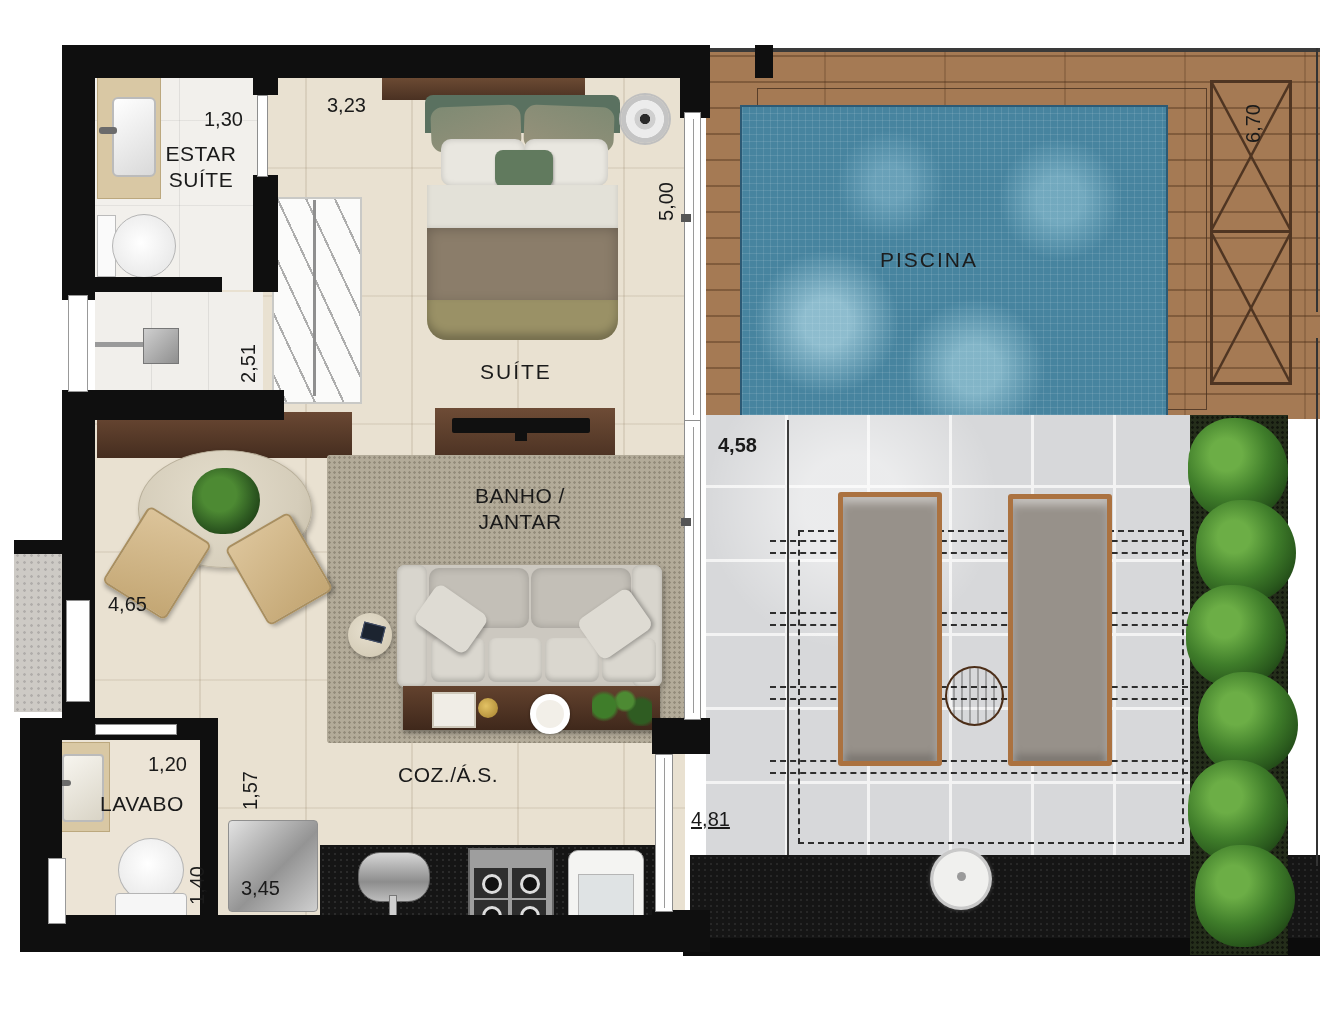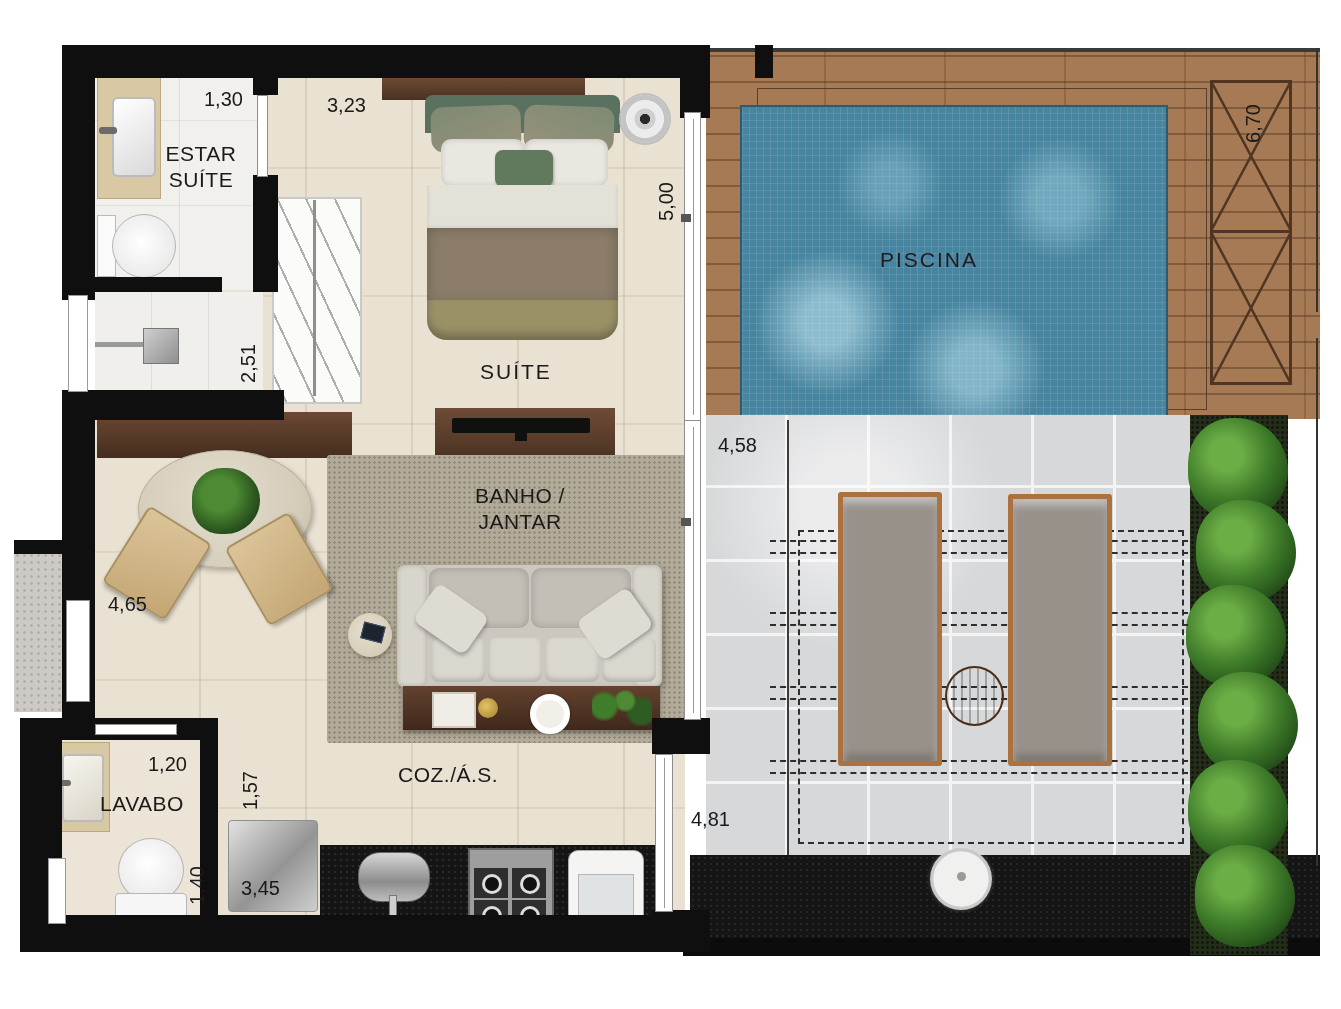--- a/index.html
+++ b/index.html
@@ -187,26 +187,26 @@
   .lbl.ctr{text-align:center;white-space:normal;line-height:26px;}
   .dim{position:absolute;font-size:20px;color:#1a1a1a;white-space:nowrap;}
   .vdim{width:52px;text-align:center;transform:rotate(-90deg);}
   .l-banho{left:155px;top:141px;width:92px;}
   .l-suite{left:480px;top:360px;letter-spacing:2px;}
   .l-estar{left:468px;top:483px;width:104px;}
   .l-coz{left:398px;top:763px;}
   .l-lavabo{left:100px;top:792px;}
   .l-piscina{left:880px;top:248px;letter-spacing:2px;color:#1d1d1d;}
   .l-terraco{left:900px;top:776px;width:122px;letter-spacing:1px;}
-  .d130{left:204px;top:88px;text-align:center;} .d323{left:286px;top:94px;margin-left:41px;}
+  .d130{left:204px;top:108px;text-align:center;} .d323{left:286px;top:94px;margin-left:41px;}
   .d500{left:640px;top:190px;} .d670{left:1227px;top:112px;}
-  .d251{left:222px;top:352px;} .d458{left:718px;top:434px;}
+  .d251{left:222px;top:352px;} .d458{left:718px;top:434px;font-weight:bold;}
   .d465{left:108px;top:593px;} .d120{left:148px;top:753px;}
   .d157{left:224px;top:779px;} .d140{left:171px;top:874px;}
-  .d345{left:241px;top:877px;} .d481{left:691px;top:808px;}
+  .d345{left:241px;top:877px;} .d481{left:691px;top:808px;text-decoration:underline;}
 </style>
 </head>
 <body>
 
 <div class="plan">
 
   <div class="r apt-floor"></div>
   <div class="r bath-floor"></div>
   <div class="r shower-floor"></div>
   <div class="r lav-floor"></div>

